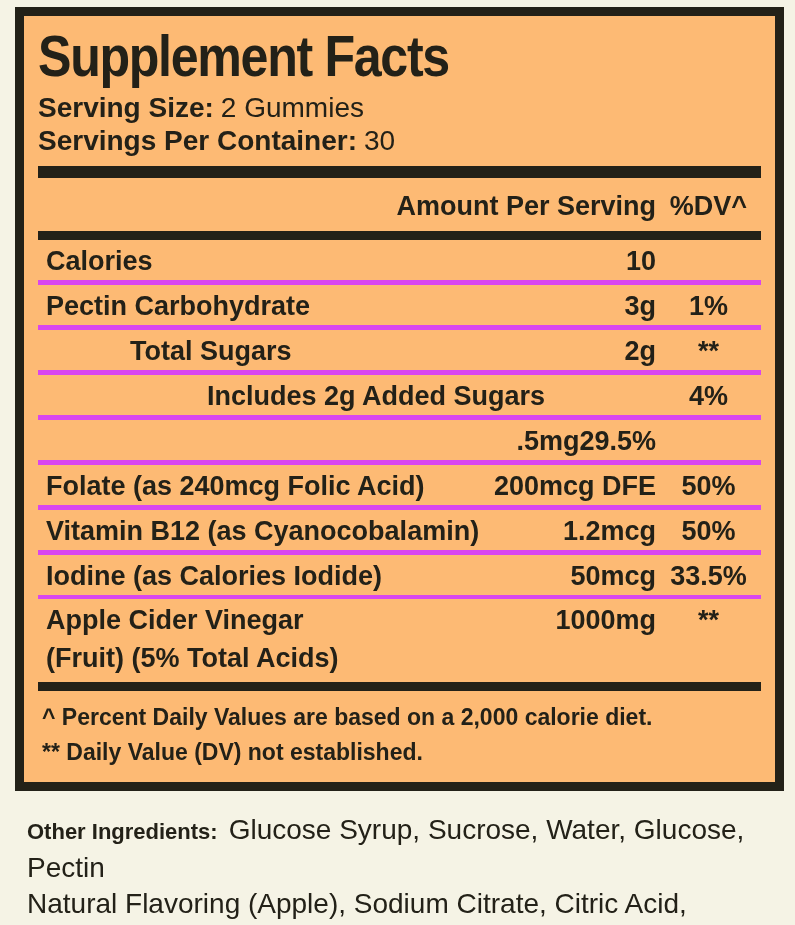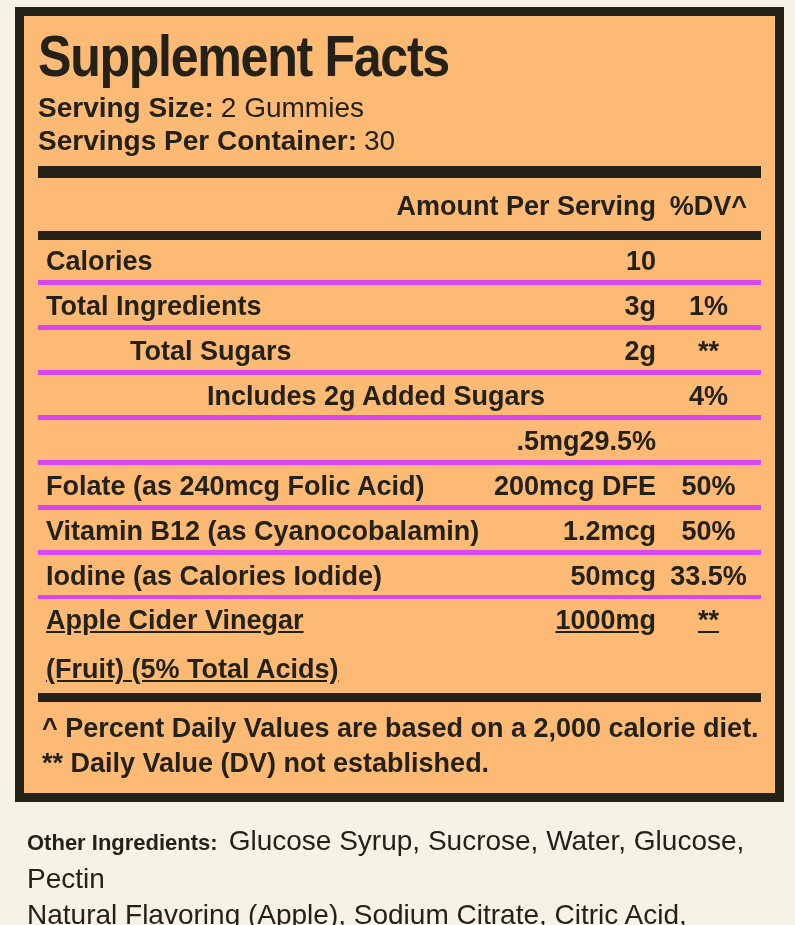--- a/index.html
+++ b/index.html
@@ -34,23 +34,23 @@
   .col-amount,.cell-amount{text-align:right;margin-left:24px;}
   .col-dv,.cell-dv{text-align:center;}
   .nf-row{
     font-size:27px;font-weight:bold;line-height:30px;
     padding:6px 0 4px;border-bottom:5px solid #d946ef;
   }
   .nf-row .cell-name{padding-left:8px;}
   .indent-1 .cell-name{padding-left:92px;}
   .indent-2 .cell-name{padding-left:169px;}
   .row-thick{border-bottom-width:4px;}
-  .row-last{border-bottom:none;padding-bottom:9px;text-decoration:underline;}
-  .cell-name2{grid-column:1/4;padding-left:8px;margin-top:19px;}
-  .footnotes{font-size:27px;font-weight:bold;line-height:35px;padding:9px 0 12px 4px;}
+  .row-last{border-bottom:none;padding-bottom:9px;}
+  .cell-name2{grid-column:1/4;padding-left:8px;margin-top:8px;}
+  .footnotes{font-size:23px;font-weight:bold;line-height:35px;padding:9px 0 12px 4px;}
   .ingredients{margin:21px 18px 0 27px;font-size:28px;line-height:36px;}
   .ingredients .heading{font-weight:bold;font-size:22px;margin-right:11px;}
 </style>
 </head>
 <body>
 
 <div class="facts-box">
   <div class="title">Supplement Facts</div>
 
   <div class="serving-line">
@@ -70,21 +70,21 @@
 
   <div class="bar bar-2"></div>
 
   <div class="grid-row nf-row">
     <div class="cell-name">Calories</div>
     <div class="cell-amount">10</div>
     <div class="cell-dv"></div>
   </div>
 
   <div class="grid-row nf-row">
-    <div class="cell-name">Total Ingredients</div>
+    <div class="cell-name">Pectin Carbohydrate</div>
     <div class="cell-amount">3g</div>
     <div class="cell-dv">1%</div>
   </div>
 
   <div class="grid-row nf-row indent-1">
     <div class="cell-name">Total Sugars</div>
     <div class="cell-amount">2g</div>
     <div class="cell-dv">**</div>
   </div>
 

